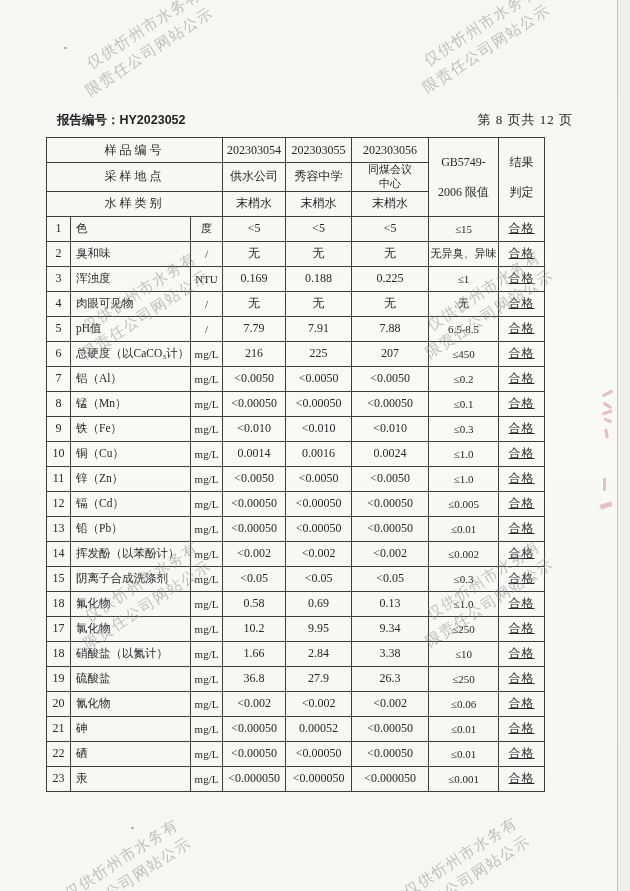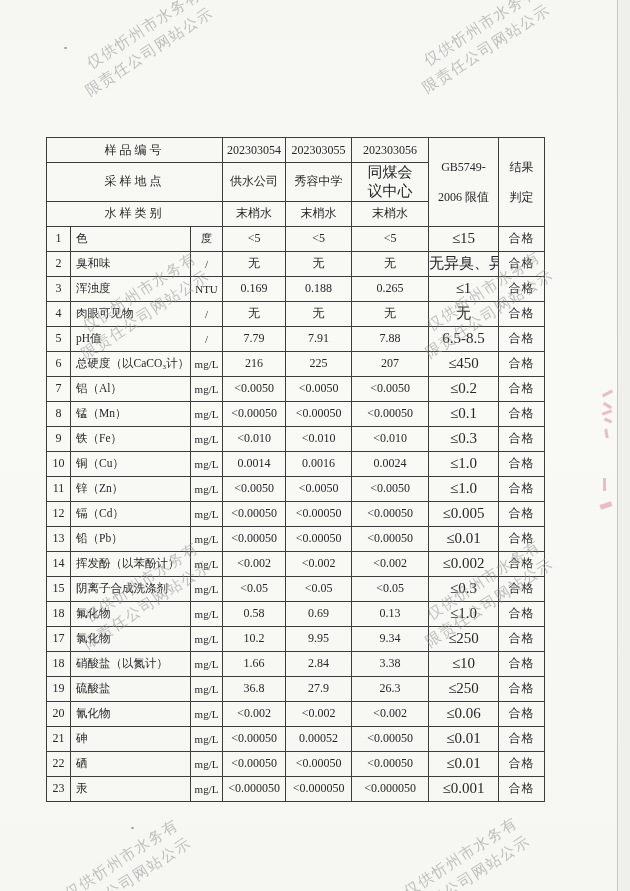--- a/index.html
+++ b/index.html
@@ -68,26 +68,26 @@
     text-align: center;
     vertical-align: middle;
     font-weight: 400;
     overflow: hidden;
     white-space: nowrap;
   }
   table.report tr { height: 25px; }
   .hdr-label { letter-spacing: 3px; }
   .c-name { text-align: left !important; padding-left: 5px; font-size: 11.5px; }
   .c-unit { font-size: 11px; }
-  .c-limit { font-size: 15px; }
-  .c-result { letter-spacing: 1px; }
+  .c-limit { font-size: 11px; }
+  .c-result { letter-spacing: 1px; text-decoration: underline; }
   .two-line { line-height: 30px; white-space: normal; }
   .loc-wrap {
     display: inline-block; width: 54px;
-    font-size: 15px; line-height: 1.25; white-space: normal;
+    font-size: 11px; line-height: 1.25; white-space: normal;
     vertical-align: middle;
   }
   
   .pink { position: absolute; background: #dd8da0; opacity: 0.55; z-index: 4; }
   .pm-a { left: 602px; top: 392px; width: 11px; height: 3px; transform: rotate(-28deg); }
   .pm-b { left: 603px; top: 404px; width: 9px;  height: 3px; transform: rotate(32deg); }
   .pm-c { left: 602px; top: 411px; width: 10px; height: 3px; transform: rotate(-20deg); }
   .pm-d { left: 604px; top: 419px; width: 8px;  height: 3px; transform: rotate(25deg); }
   .pm-e { left: 605px; top: 429px; width: 3px;  height: 9px; transform: rotate(-10deg); }
   .pm-f { left: 603px; top: 478px; width: 3px;  height: 13px; }
@@ -104,20 +104,24 @@
 
   <div class="wm" style="left:150px; top:38px;"><span>仅供忻州市水务有</span><span class="l2">限责任公司网站公示</span></div>
   <div class="wm" style="left:487px; top:35px;"><span>仅供忻州市水务有</span><span class="l2">限责任公司网站公示</span></div>
   <div class="wm" style="left:146px; top:301px;"><span>仅供忻州市水务有</span><span class="l2">限责任公司网站公示</span></div>
   <div class="wm" style="left:490px; top:300px;"><span>仅供忻州市水务有</span><span class="l2">限责任公司网站公示</span></div>
   <div class="wm" style="left:148px; top:591px;"><span>仅供忻州市水务有</span><span class="l2">限责任公司网站公示</span></div>
   <div class="wm" style="left:490px; top:589px;"><span>仅供忻州市水务有</span><span class="l2">限责任公司网站公示</span></div>
   <div class="wm" style="left:128px; top:868px;"><span>仅供忻州市水务有</span><span class="l2">限责任公司网站公示</span></div>
   <div class="wm" style="left:467px; top:866px;"><span>仅供忻州市水务有</span><span class="l2">限责任公司网站公示</span></div>
 
+  <div class="meta-line">
+    <span class="report-no"><span>报告编号：</span><span>HY2023052</span></span>
+    <span class="page-info">第 8 页共 12 页</span>
+  </div>
 
   <table class="report">
     <colgroup>
       <col style="width:24px">
         <col style="width:120px">
         <col style="width:32px">
       <col style="width:63px">
         <col style="width:66px">
         <col style="width:77px">
       <col style="width:70px">
@@ -165,21 +169,21 @@
       <td>无</td>
       <td class="c-limit">无异臭、异味</td>
       <td class="c-result">合格</td>
     </tr>
         <tr>
       <td>3</td>
       <td class="c-name">浑浊度</td>
       <td class="c-unit">NTU</td>
       <td>0.169</td>
       <td>0.188</td>
-      <td>0.265</td>
+      <td>0.225</td>
       <td class="c-limit">≤1</td>
       <td class="c-result">合格</td>
     </tr>
         <tr>
       <td>4</td>
       <td class="c-name">肉眼可见物</td>
       <td class="c-unit">/</td>
       <td>无</td>
       <td>无</td>
       <td>无</td>

